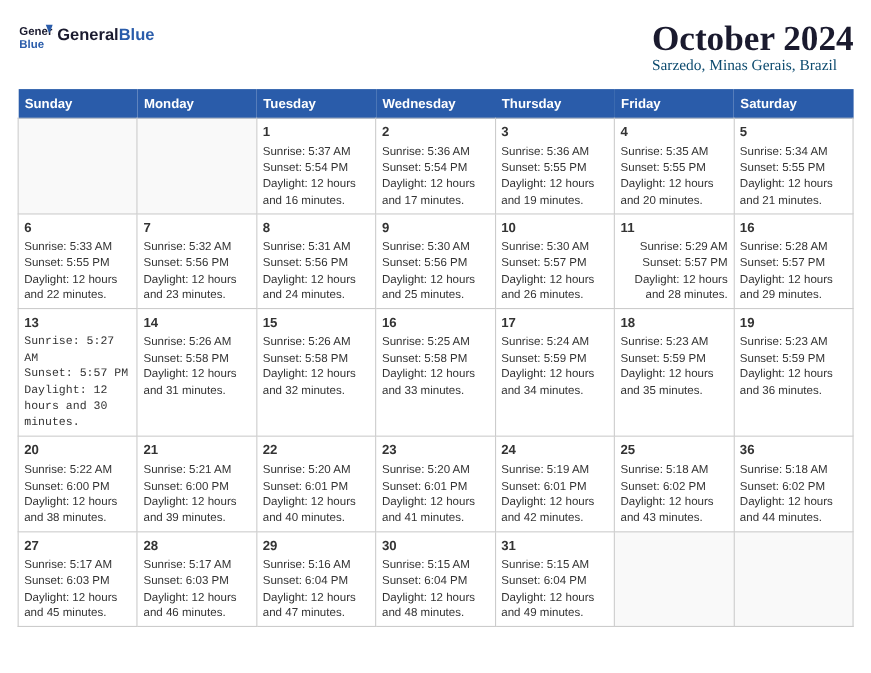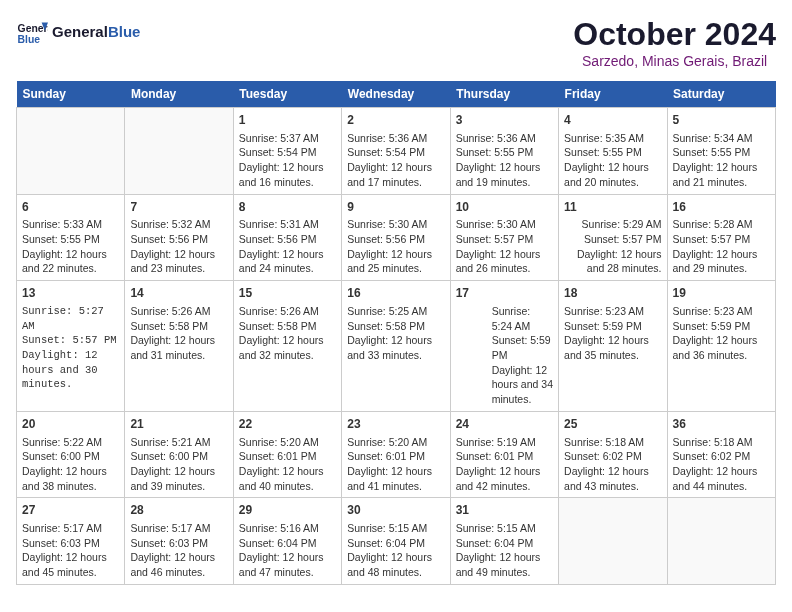--- a/index.html
+++ b/index.html
@@ -19,30 +19,31 @@
     .logo {
       display: flex;
       align-items: center;
       gap: 4px;
     }
     .logo-icon {
       width: 32px;
       height: 32px;
     }
     .title-block {
-      text-align: center;
+      text-align: left;
+      font-family: Liberation Serif, serif;
     }
     .month-title {
       font-size: 32px;
       font-weight: bold;
       color: #1a1a2e;
     }
     .subtitle {
       font-size: 14px;
-      color: #701a75;
+      color: #0c4a6e;
     }
     table {
       width: 100%;
       border-collapse: collapse;
       font-size: 11px;
     }
     thead tr th {
       background-color: #2a5caa;
       color: #fff;
       text-align: left;
@@ -205,21 +206,21 @@
 Daylight: 12 hours and 32 minutes.</div>
         </td>
         <td>
           <div class="day-num">16</div>
           <div class="day-info" style="white-space: pre-line;">Sunrise: 5:25 AM
 Sunset: 5:58 PM
 Daylight: 12 hours and 33 minutes.</div>
         </td>
         <td>
           <div class="day-num">17</div>
-          <div class="day-info" style="white-space: pre-line; margin-left: 36px;">Sunrise: 5:24 AM
+          <div class="day-info" style="white-space: pre-line;">Sunrise: 5:24 AM
 Sunset: 5:59 PM
 Daylight: 12 hours and 34 minutes.</div>
         </td>
         <td>
           <div class="day-num">18</div>
           <div class="day-info" style="white-space: pre-line;">Sunrise: 5:23 AM
 Sunset: 5:59 PM
 Daylight: 12 hours and 35 minutes.</div>
         </td>
         <td>

